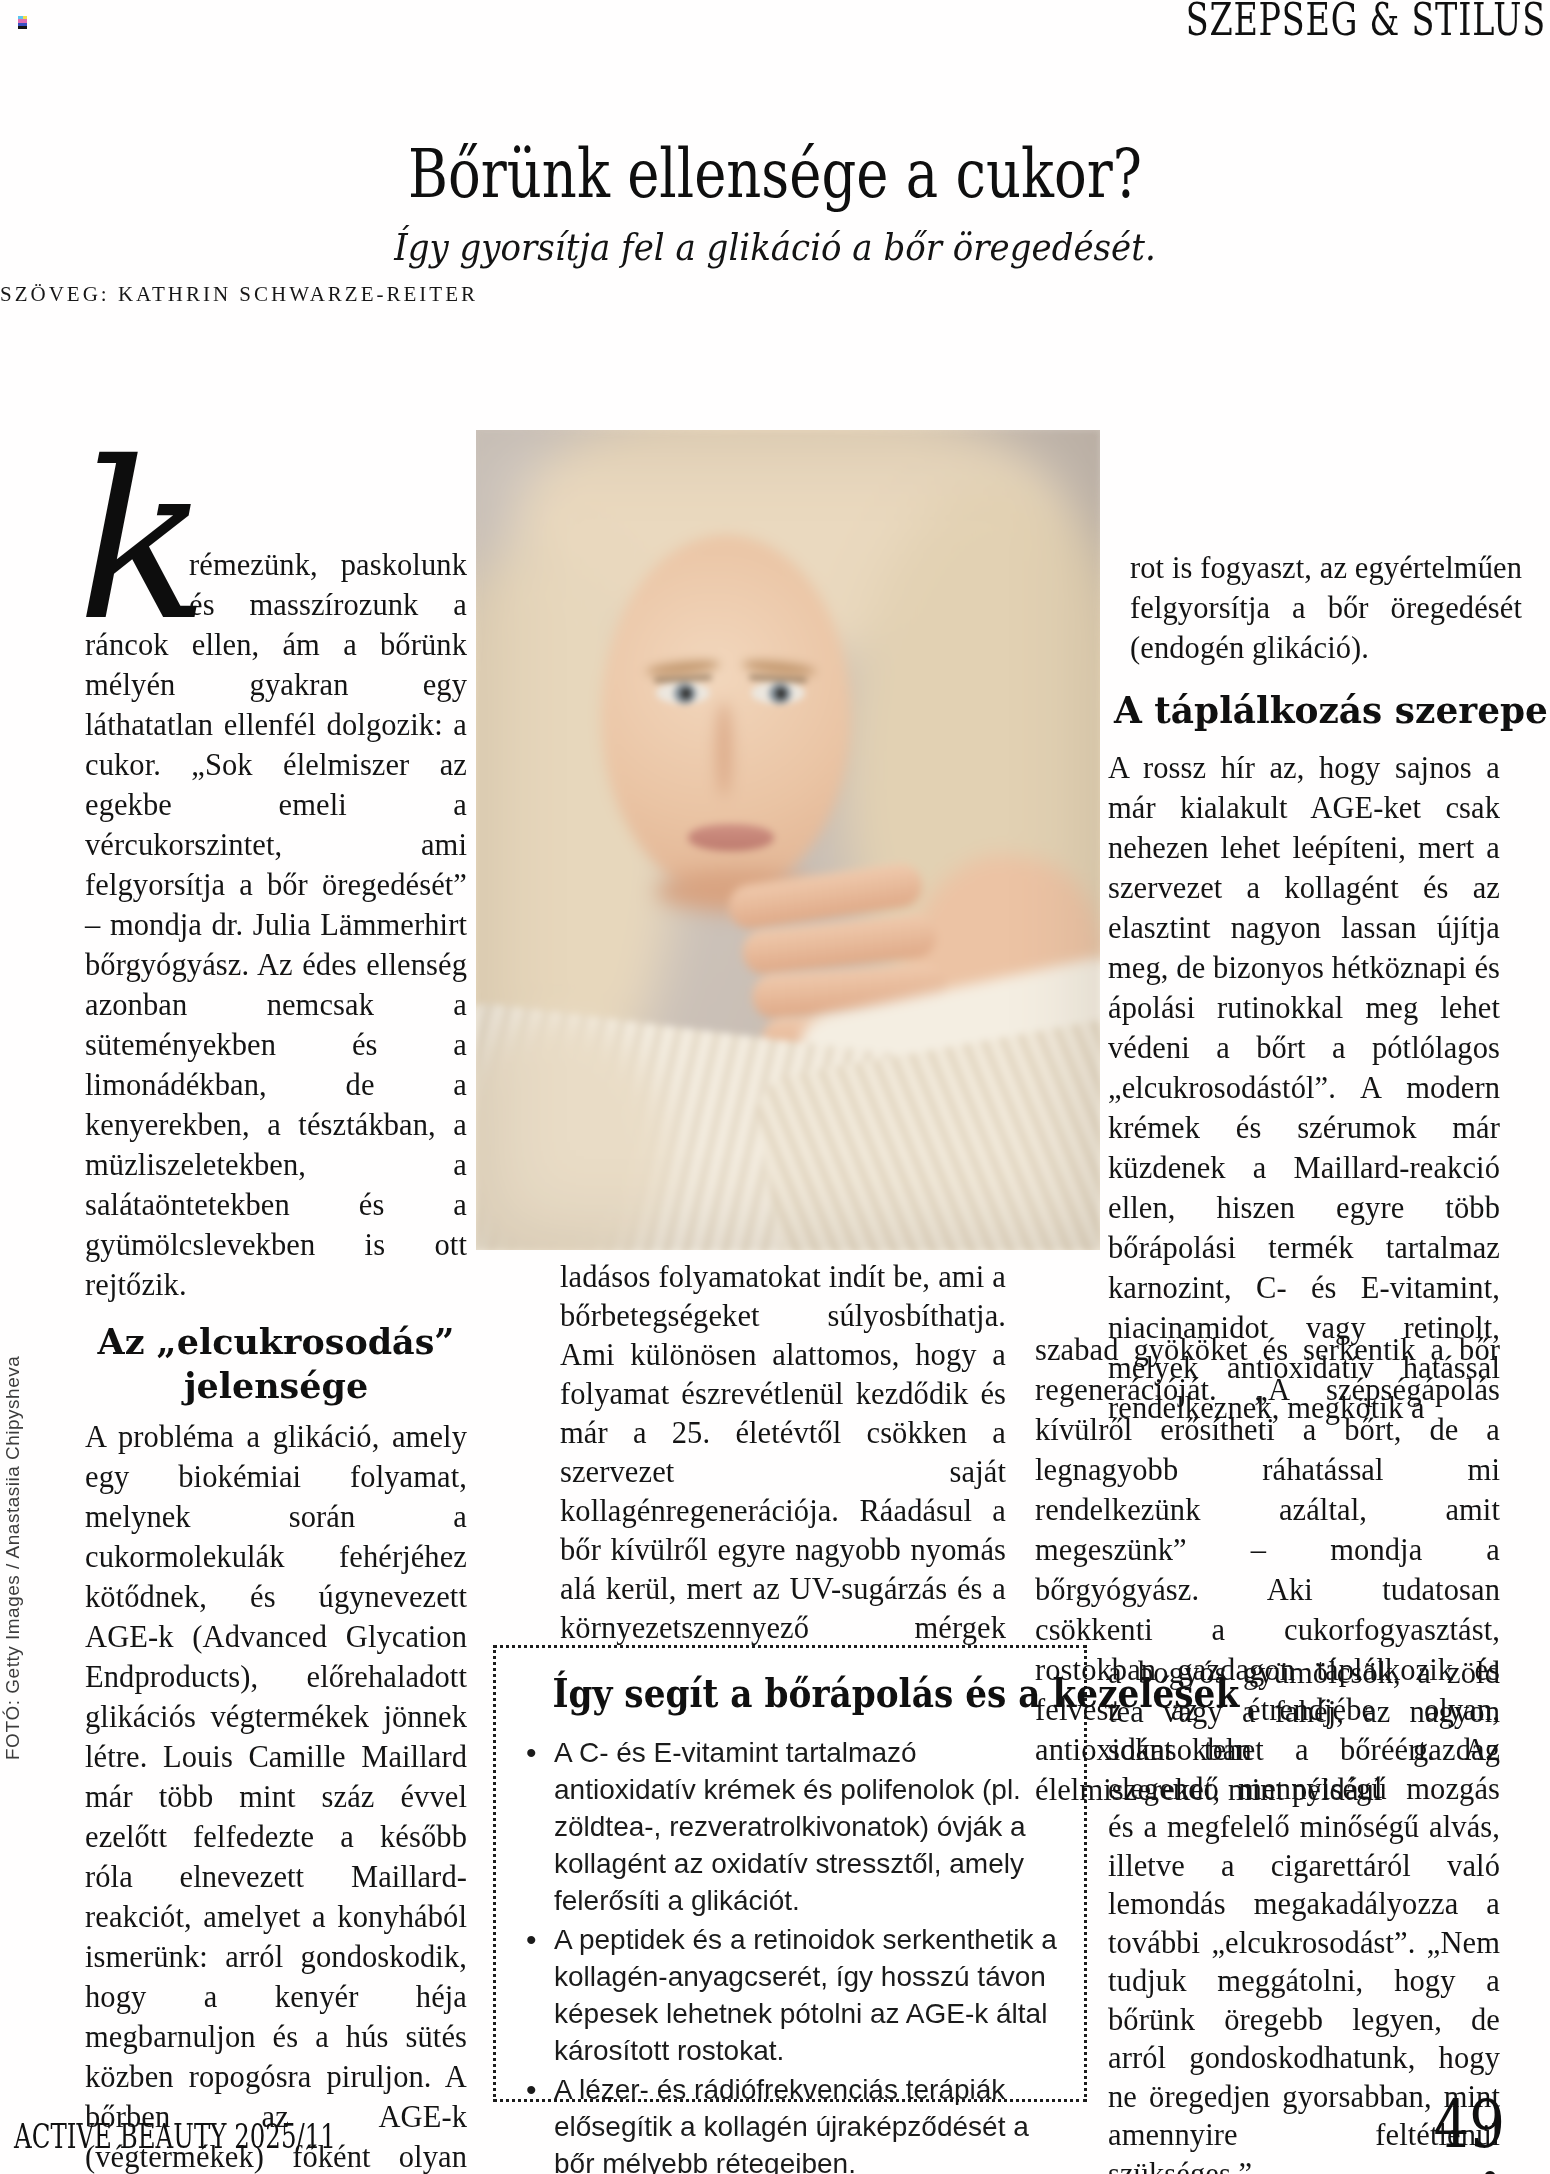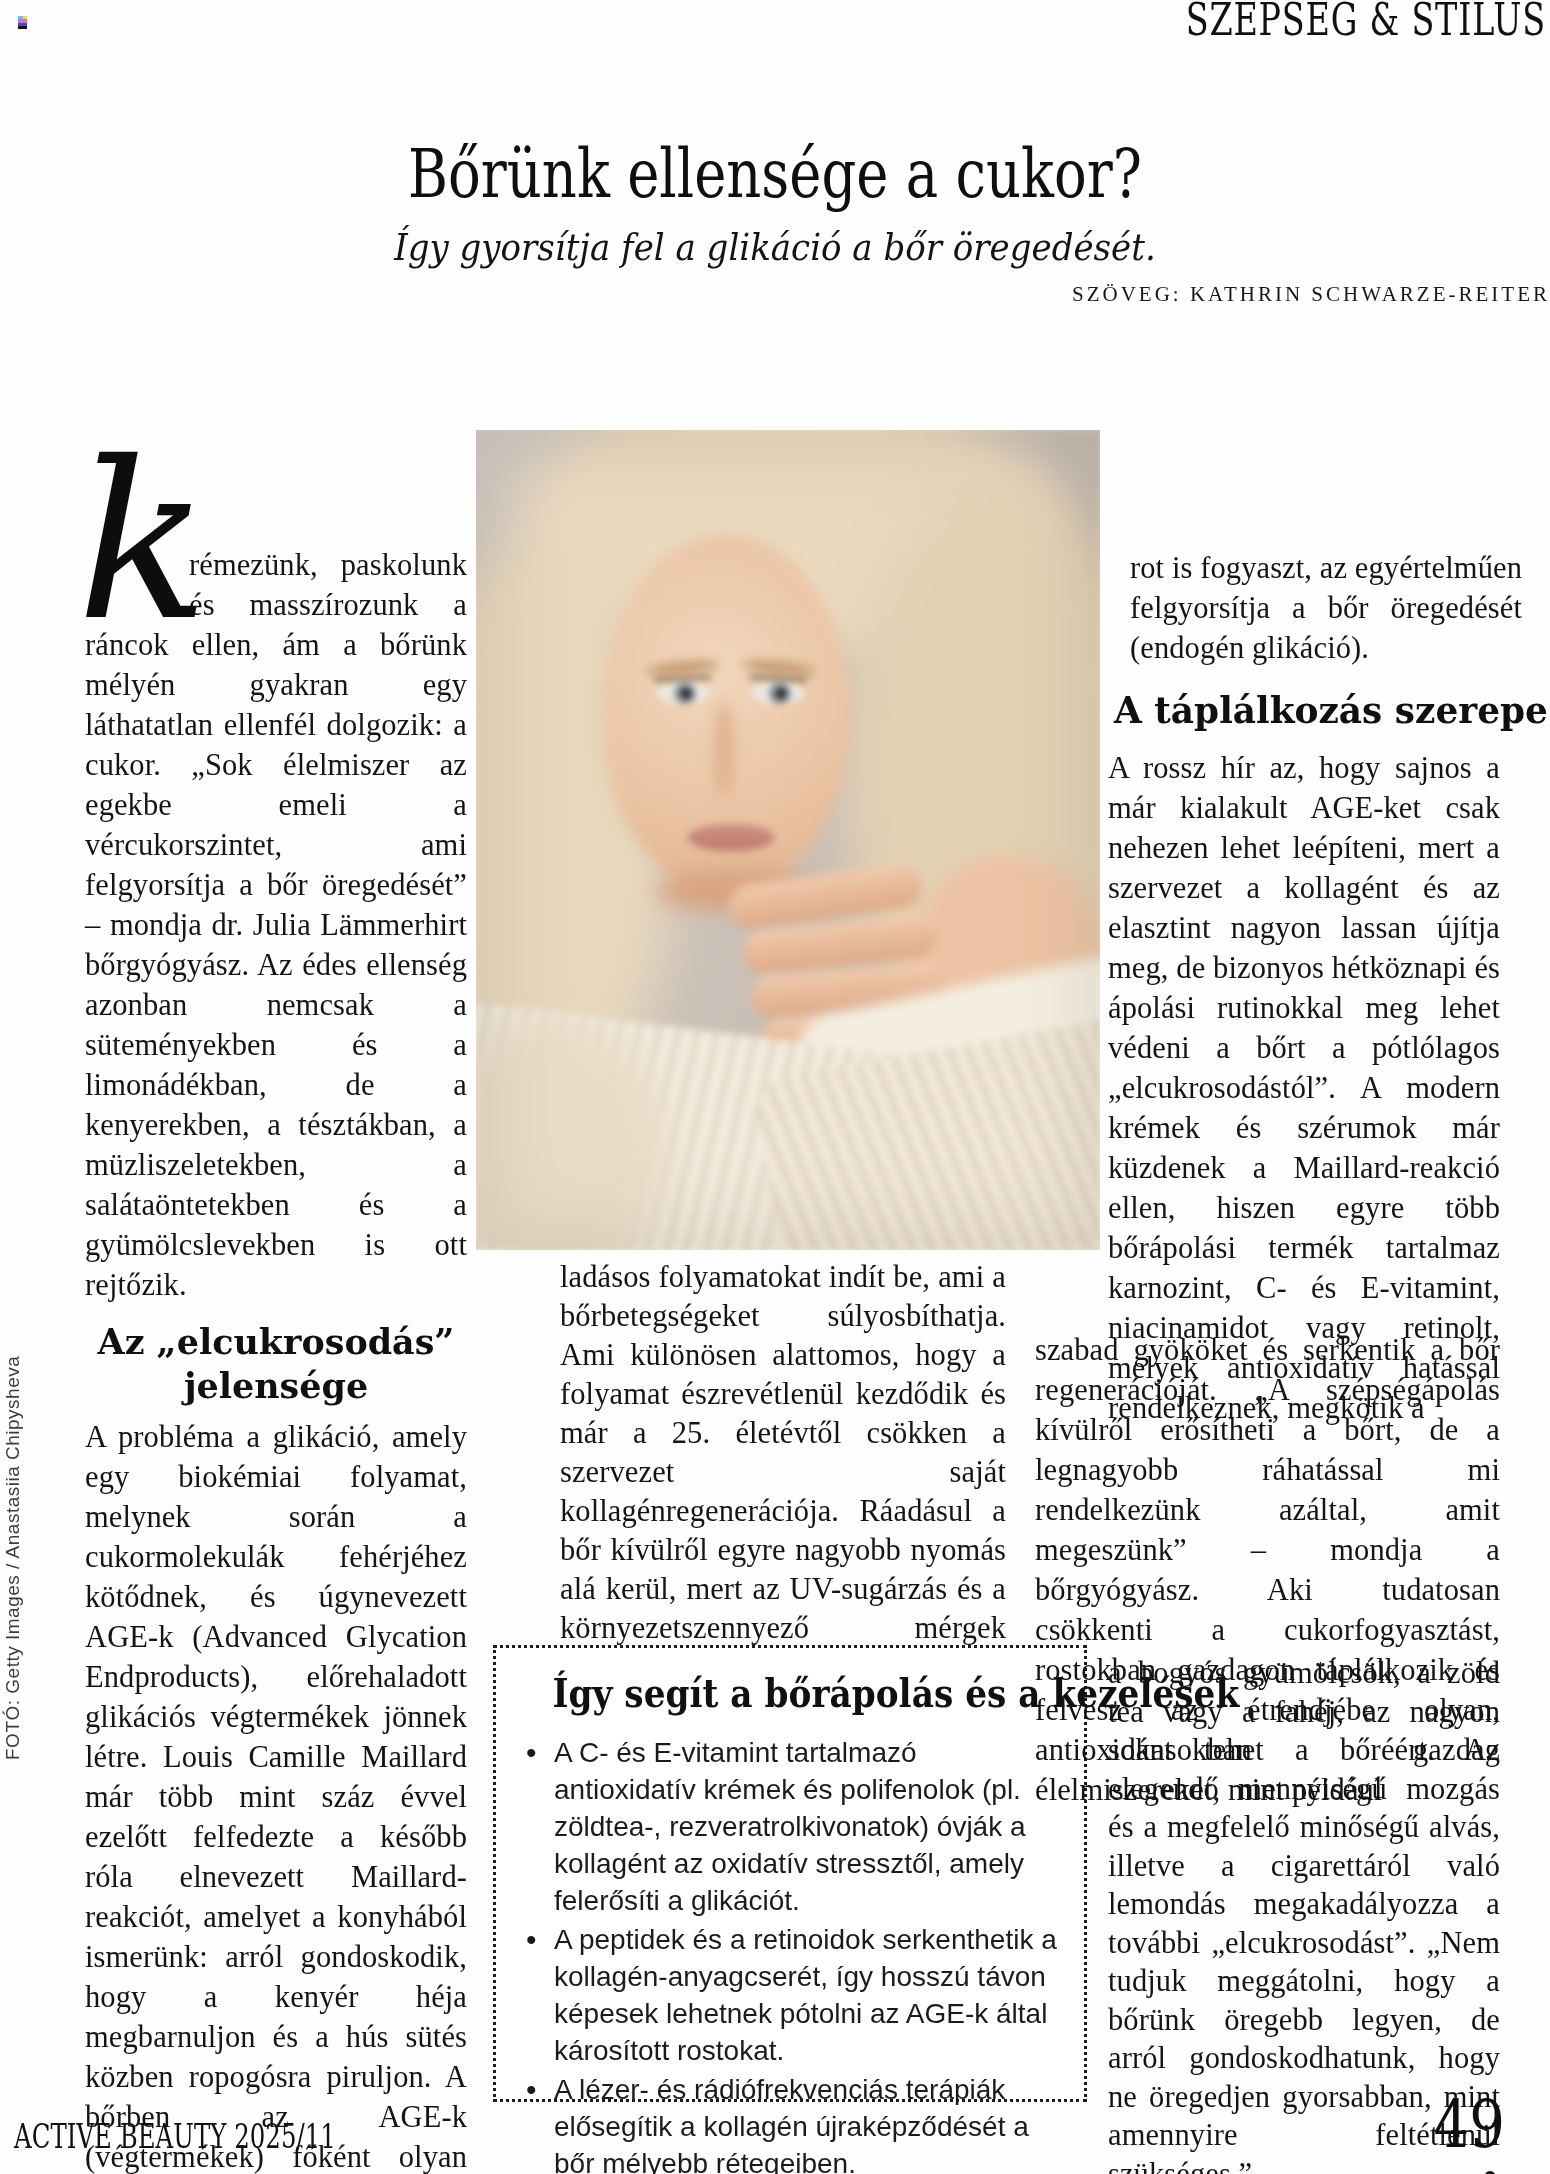--- a/index.html
+++ b/index.html
@@ -16,21 +16,21 @@
   
   .section-header{position:absolute;top:-6px;right:4px;font-family:"DejaVu Serif",serif;
     font-size:44px;font-weight:400;letter-spacing:1px;transform:scaleX(0.76);transform-origin:right top;
     white-space:nowrap;color:#101010;}
   .article-title{position:absolute;left:0;right:0;top:134px;text-align:center;
     font-family:"DejaVu Serif",serif;font-size:68px;font-weight:400;color:#0f0f0f;
     transform:scaleX(0.80);transform-origin:center;white-space:nowrap;}
   .article-subtitle{position:absolute;left:0;right:0;top:226px;text-align:center;
     font-family:"DejaVu Serif",serif;font-style:italic;font-size:37px;color:#141414;
     transform:scaleX(0.92);transform-origin:center;white-space:nowrap;}
-  .article-byline{position:absolute;left:0;right:0;top:282px;text-align:right;
+  .article-byline{position:absolute;left:0;right:0;top:282px;text-align:left;
     font-family:"Liberation Serif",serif;font-size:21px;letter-spacing:3px;color:#171717;}
 
   
   .body-text{font-size:30.5px;line-height:40px;text-align:justify;letter-spacing:0.1px;
     hyphens:auto;-webkit-hyphens:auto;color:#141414;}
   .col-left{position:absolute;left:85px;top:545px;width:382px;}
   .col-left-para1{position:relative;}
   .dropcap{position:absolute;left:-8px;top:-112px;font-family:"DejaVu Serif",serif;font-style:italic;
     font-size:218px;line-height:1;color:#0d0d0d;}
   .dropcap-spacer{float:left;width:104px;height:44px;}

